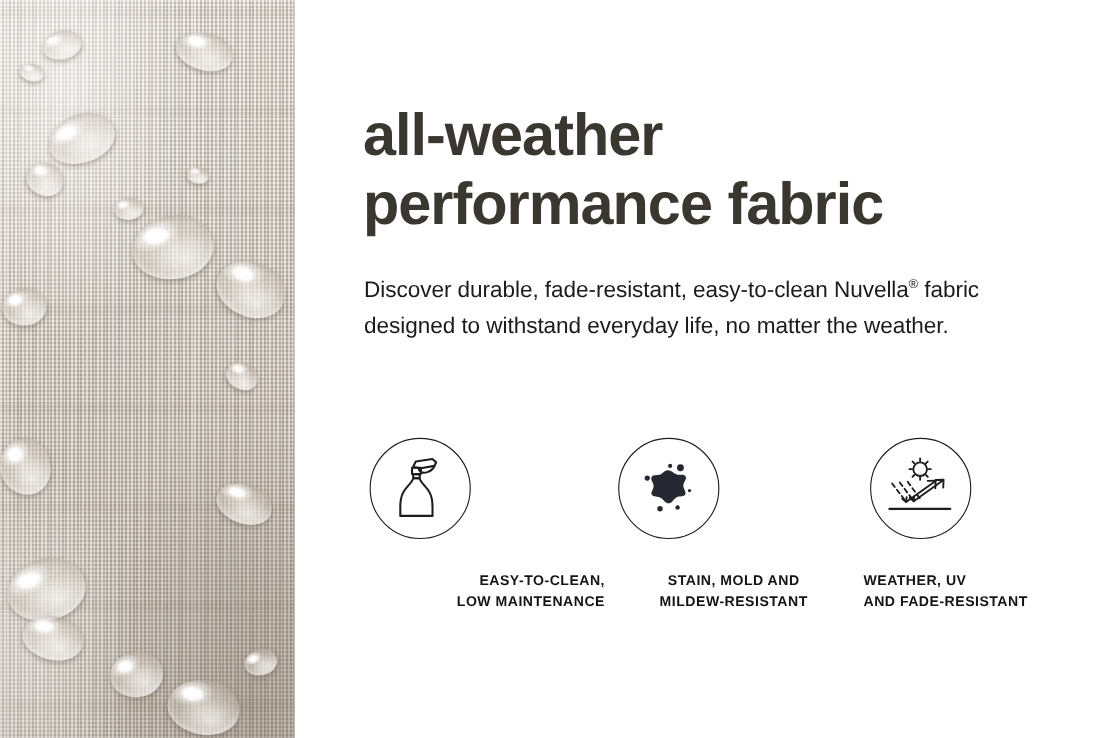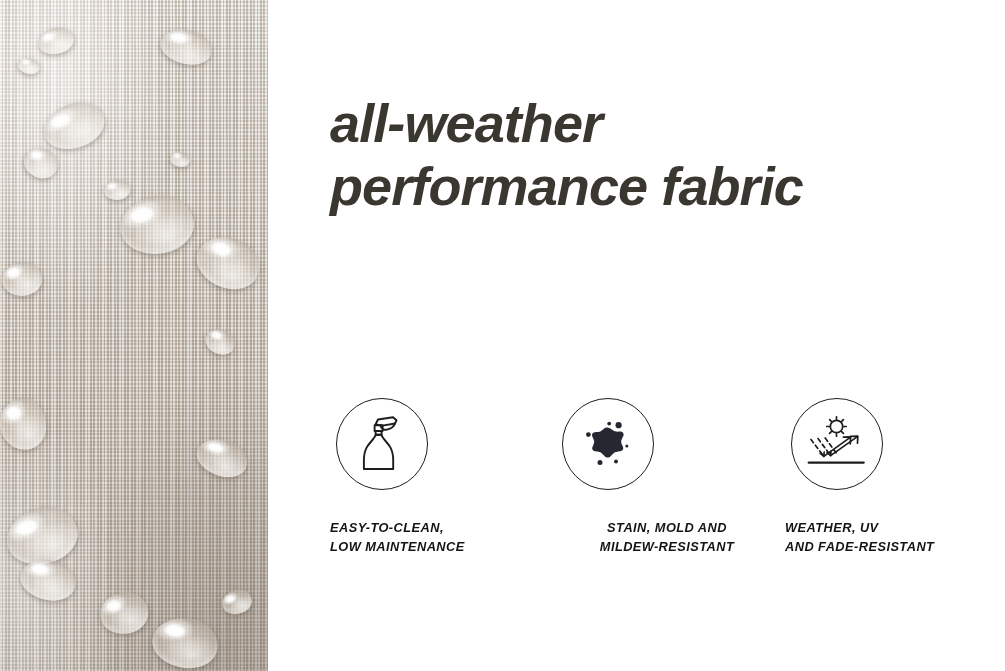--- a/index.html
+++ b/index.html
@@ -86,21 +86,20 @@
     background: rgba(255,255,255,0.95);
     filter: blur(1.1px);
   }
 
   
   .content-panel {
     position: relative;
     flex: 1 1 auto;
     height: 671px;
     background: #ffffff;
-    font-style: italic;
   }
 
   .headline {
     position: absolute;
     left: 62px;
     top: 92px;
     width: 680px;
     margin: 0;
     font-size: 54px;
     line-height: 1.17;
@@ -133,21 +132,21 @@
     left: 0;
     top: 398px;
     width: 737px;
     height: 180px;
   }
   .feature {
     position: absolute;
     top: 0;
     width: 220px;
   }
-  .feature-1 { left: 62px; }
+  .feature-1 { left: 62px; text-align: right; }
   .feature-2 { left: 289px; text-align: center; }
   .feature-3 { left: 517px; }
 
   .icon-circle {
     width: 92px;
     height: 92px;
     border: 1.7px solid #1d1d1d;
     border-radius: 50%;
     display: flex;
     align-items: center;
@@ -199,20 +198,21 @@
         <div class="drop" style="left: 152px; top: 618px; width: 66px; height: 50px; transform: rotate(6deg);"></div>
         <div class="drop" style="left: 222px; top: 590px; width: 30px; height: 24px; transform: rotate(-20deg);"></div>
       </div>
   </div>
 
   <div class="content-panel">
 
     <h1 class="headline">all-weather
 performance fabric</h1>
 
+    <p class="subcopy"><span>Discover durable, fade-resistant, easy-to-clean Nuvella</span><sup>®</sup><span> fabric designed to withstand everyday life, no matter the weather.</span></p>
 
     <div class="features">
 
       <div class="feature feature-1">
         <div class="icon-circle">
           <svg width="56" height="62" viewBox="0 0 56 62">
             <g fill="none" stroke="#1d1d1d" stroke-width="1.9" stroke-linejoin="round" stroke-linecap="round">
 
               <path d="M21.5 11.5 L24 6.5 L39 4.2 L42.5 7.2 L41 10.5 L28.5 12.6 Z"></path>
               <path d="M26.5 12.4 C27 16.5 30.5 17.6 34.5 16.2 C38.5 14.8 40.4 12.4 41 10.5"></path>

